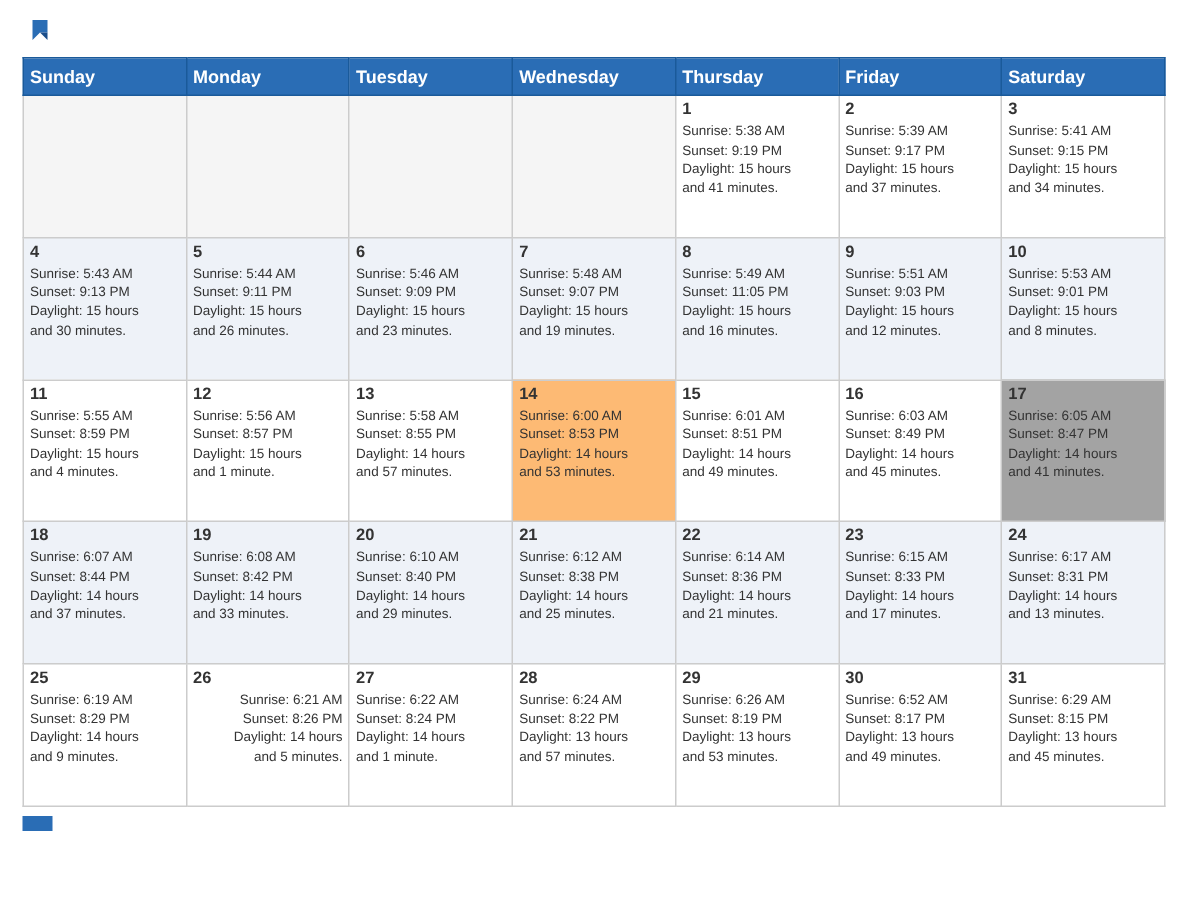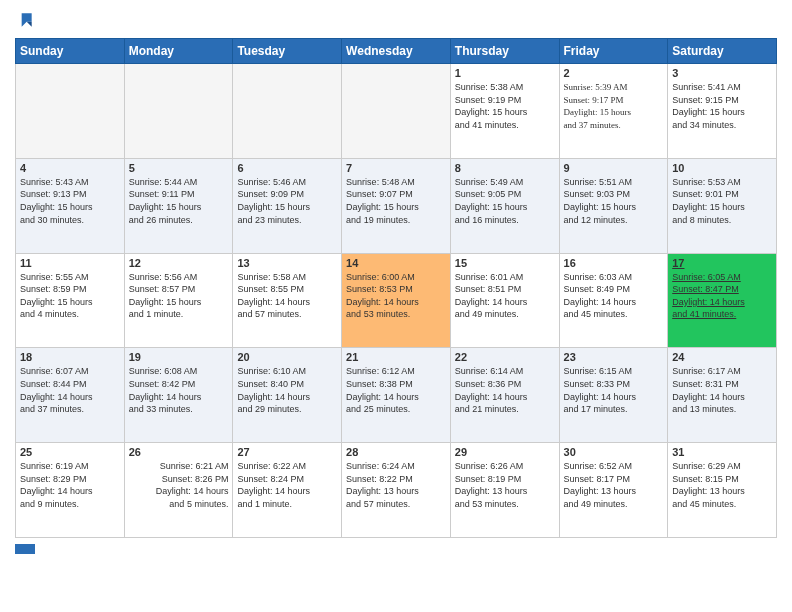--- a/index.html
+++ b/index.html
@@ -149,21 +149,21 @@
           <td class="empty"></td>
           <td style="background: rgb(255, 255, 255);">
             <span class="day-num">1</span>
             <div class="day-info" style="white-space: pre-line;">Sunrise: 5:38 AM
 Sunset: 9:19 PM
 Daylight: 15 hours
 and 41 minutes.</div>
           </td>
           <td style="background: rgb(255, 255, 255);">
             <span class="day-num">2</span>
-            <div class="day-info" style="white-space: pre-line; font-family: Liberation Serif, serif;">Sunrise: 5:39 AM
+            <div class="day-info" style="white-space: pre-line;">Sunrise: 5:39 AM
 Sunset: 9:17 PM
 Daylight: 15 hours
 and 37 minutes.</div>
           </td>
           <td style="background: rgb(255, 255, 255);">
             <span class="day-num">3</span>
             <div class="day-info" style="white-space: pre-line;">Sunrise: 5:41 AM
 Sunset: 9:15 PM
 Daylight: 15 hours
 and 34 minutes.</div>
@@ -194,21 +194,21 @@
           <td style="background: rgb(238, 242, 248);">
             <span class="day-num">7</span>
             <div class="day-info" style="white-space: pre-line;">Sunrise: 5:48 AM
 Sunset: 9:07 PM
 Daylight: 15 hours
 and 19 minutes.</div>
           </td>
           <td style="background: rgb(238, 242, 248);">
             <span class="day-num">8</span>
             <div class="day-info" style="white-space: pre-line;">Sunrise: 5:49 AM
-Sunset: 9:05 PM
+Sunset: 11:05 PM
 Daylight: 15 hours
 and 16 minutes.</div>
           </td>
           <td style="background: rgb(238, 242, 248);">
             <span class="day-num">9</span>
             <div class="day-info" style="white-space: pre-line;">Sunrise: 5:51 AM
 Sunset: 9:03 PM
 Daylight: 15 hours
 and 12 minutes.</div>
           </td>
@@ -256,21 +256,21 @@
 Daylight: 14 hours
 and 49 minutes.</div>
           </td>
           <td style="background: rgb(255, 255, 255);">
             <span class="day-num">16</span>
             <div class="day-info" style="white-space: pre-line;">Sunrise: 6:03 AM
 Sunset: 8:49 PM
 Daylight: 14 hours
 and 45 minutes.</div>
           </td>
-          <td style="background: #22c55e; text-decoration: underline;">
+          <td style="background: #a3a3a3;">
             <span class="day-num">17</span>
             <div class="day-info" style="white-space: pre-line;">Sunrise: 6:05 AM
 Sunset: 8:47 PM
 Daylight: 14 hours
 and 41 minutes.</div>
           </td>
         </tr>
         <tr>
           <td style="background: rgb(238, 242, 248);">
             <span class="day-num">18</span>

